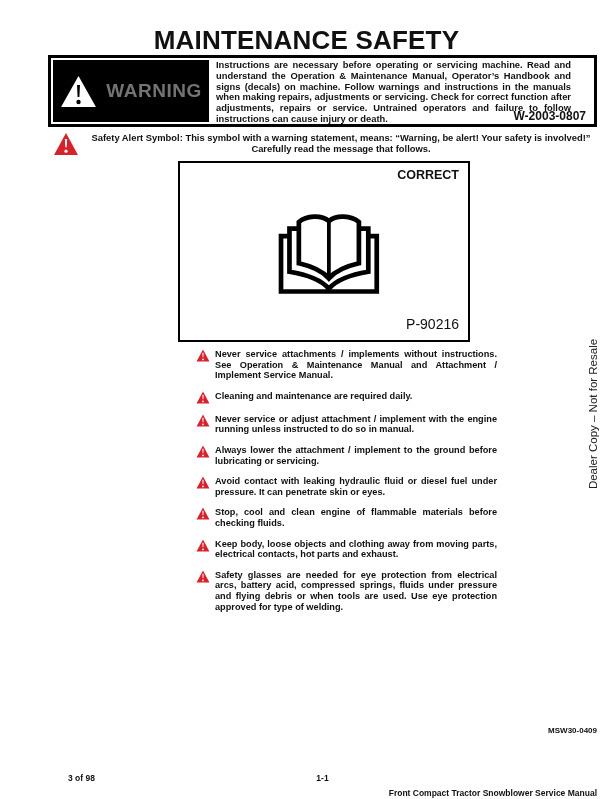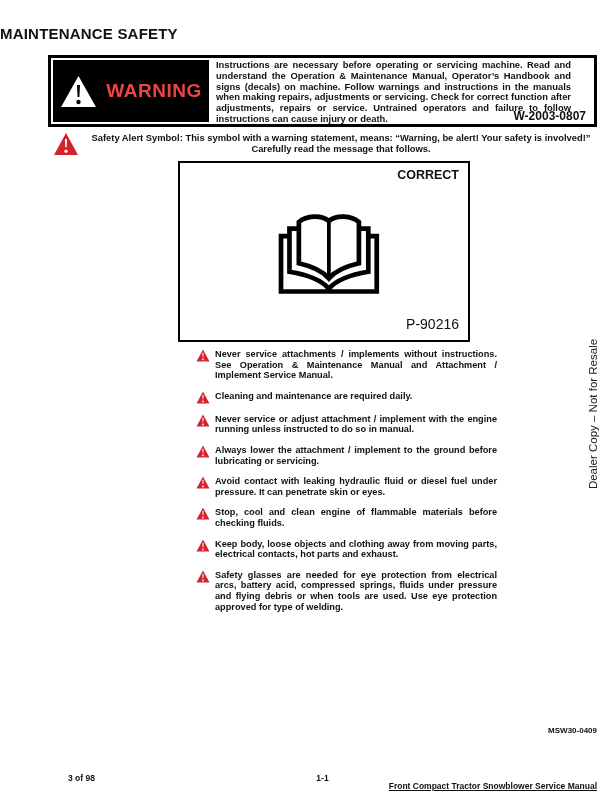--- a/index.html
+++ b/index.html
@@ -3,32 +3,32 @@
 <meta charset="utf-8">
 <style>
   html,body { margin:0; padding:0; background:#e8e8e8; }
   .page {
     position:relative; width:613px; height:799px; margin:0 auto;
     background:#ffffff; overflow:hidden;
     font-family:"Liberation Sans", sans-serif; color:#111;
   }
   .page-title {
     position:absolute; top:25px; left:0; width:100%;
-    font-size:15px; font-weight:bold; letter-spacing:.2px;
+    text-align:center; font-size:26px; font-weight:bold; letter-spacing:.2px;
   }
   
   .warnbox {
     position:absolute; left:48px; top:55px; width:549px; height:72px;
     border:3px solid #000; box-sizing:border-box; display:flex; background:#fff;
   }
   .warnpanel {
     margin:2px; width:156px; flex:0 0 156px; background:#000;
     display:flex; align-items:center; justify-content:center; gap:9px;
   }
-  .warnpanel .wlabel { color:#ef4444; font-size:19px; font-weight:bold; letter-spacing:.5px; }
+  .warnpanel .wlabel { color:#737373; font-size:19px; font-weight:bold; letter-spacing:.5px; }
   .warntext {
     position:relative; flex:1; padding:2px 23px 2px 5px;
     font-size:9.4px; line-height:10.8px; font-weight:bold; text-align:justify;
   }
   .warntext p { margin:0; }
   .wcode { position:absolute; right:8px; bottom:2px; font-size:12px; font-weight:bold; }
   
   .safety { position:absolute; left:53px; top:131px; width:544px; display:flex; align-items:flex-start; }
   .safety .tri-lg { flex:0 0 26px; width:26px; height:24px; margin-top:1px; }
   .safety p { flex:1; margin:1px 0 0 6px; text-align:center; font-weight:bold; font-size:9.4px; line-height:11px; }
@@ -49,21 +49,21 @@
   .watermark {
     position:absolute; left:492px; top:404px; width:210px; height:20px;
     transform:rotate(-90deg); transform-origin:center;
     text-align:center; font-size:11.5px; color:#222; white-space:nowrap;
   }
   
   .doc-code { position:absolute; right:16px; top:726px; font-size:8px; font-weight:bold; }
   .footer { position:absolute; left:48px; width:549px; top:773px; font-size:8.5px; font-weight:bold; }
   .footer .pages { position:absolute; left:20px; top:0; }
   .footer .section { position:absolute; left:50%; top:0; transform:translateX(-50%); }
-  .footer .manual { position:absolute; right:0; top:8px;text-decoration:underline; }
+  .footer .manual { position:absolute; right:0; top:15px; }
 </style>
 </head>
 <body>
 
 <div class="page">
 
   <div class="page-title">MAINTENANCE SAFETY</div>
 
   <div class="warnbox">
     <div class="warnpanel">

